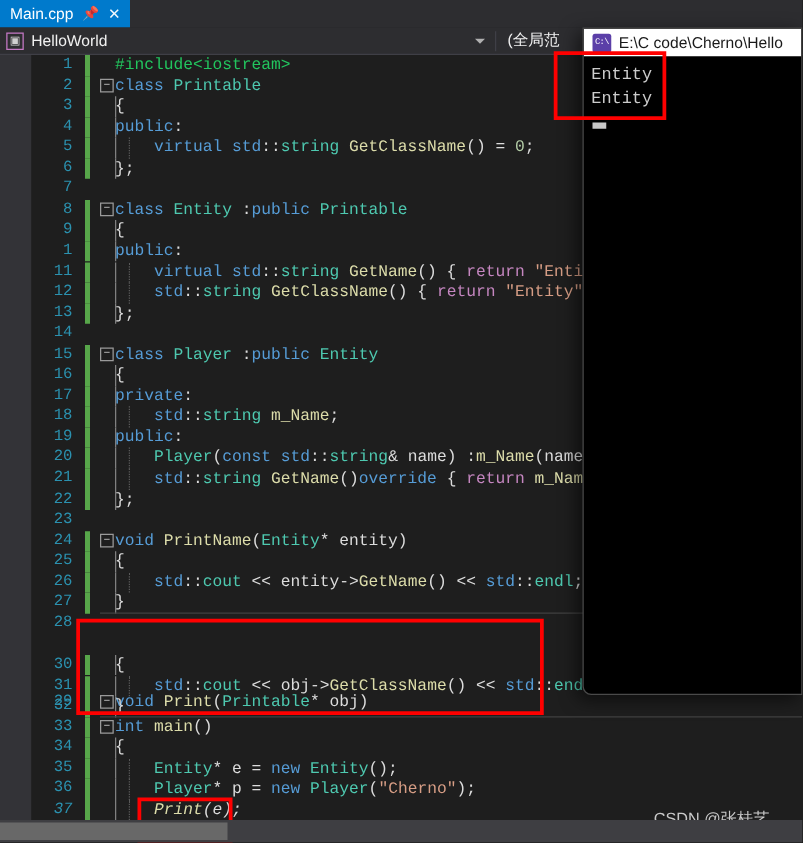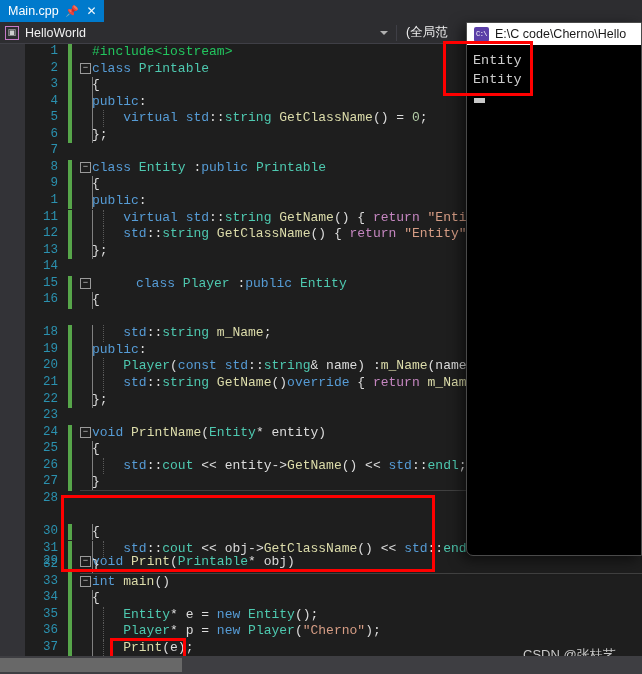--- a/index.html
+++ b/index.html
@@ -203,22 +203,23 @@
         <div class="line" style="top: 66.2px; position: absolute; left: 0px; width: 642px;"><span class="lineno">5</span><span class="changebar on"></span><span class="brace-line" style="left: 92px;"></span><span class="guide" style="left: 103px;"></span><span class="codetext" style="left: 92px;">    <span class="kw">virtual</span> <span class="kw">std</span>::<span class="type">string</span> <span class="fn">GetClassName</span>() = <span class="num">0</span>;</span></div>
         <div class="line" style="top: 82.75px; position: absolute; left: 0px; width: 642px;"><span class="lineno">6</span><span class="changebar on"></span><span class="brace-line" style="left: 92px;"></span><span class="codetext" style="left: 92px;">};</span></div>
         <div class="line" style="top: 99.3px; position: absolute; left: 0px; width: 642px;"><span class="lineno">7</span><span class="changebar"></span><span class="codetext" style="left: 92px;"></span></div>
         <div class="line" style="top: 115.85px; position: absolute; left: 0px; width: 642px;"><span class="lineno">8</span><span class="changebar on"></span><span class="glyph">−</span><span class="codetext" style="left: 92px;"><span class="kw">class</span> <span class="type">Entity</span> :<span class="kw">public</span> <span class="type">Printable</span></span></div>
         <div class="line" style="top: 132.4px; position: absolute; left: 0px; width: 642px;"><span class="lineno">9</span><span class="changebar on"></span><span class="brace-line" style="left: 92px;"></span><span class="codetext" style="left: 92px;">{</span></div>
         <div class="line" style="top: 148.95px; position: absolute; left: 0px; width: 642px;"><span class="lineno">1</span><span class="changebar on"></span><span class="brace-line" style="left: 92px;"></span><span class="codetext" style="left: 92px;"><span class="kw">public</span>:</span></div>
         <div class="line" style="top: 165.5px; position: absolute; left: 0px; width: 642px;"><span class="lineno">11</span><span class="changebar on"></span><span class="brace-line" style="left: 92px;"></span><span class="guide" style="left: 103px;"></span><span class="codetext" style="left: 92px;">    <span class="kw">virtual</span> <span class="kw">std</span>::<span class="type">string</span> <span class="fn">GetName</span>() { <span class="kw2">return</span> <span class="str">"Entity"</span>; }</span></div>
         <div class="line" style="top: 182.05px; position: absolute; left: 0px; width: 642px;"><span class="lineno">12</span><span class="changebar on"></span><span class="brace-line" style="left: 92px;"></span><span class="guide" style="left: 103px;"></span><span class="codetext" style="left: 92px;">    <span class="kw">std</span>::<span class="type">string</span> <span class="fn">GetClassName</span>() { <span class="kw2">return</span> <span class="str">"Entity"</span>; }</span></div>
         <div class="line" style="top: 198.6px; position: absolute; left: 0px; width: 642px;"><span class="lineno">13</span><span class="changebar on"></span><span class="brace-line" style="left: 92px;"></span><span class="codetext" style="left: 92px;">};</span></div>
         <div class="line" style="top: 215.15px; position: absolute; left: 0px; width: 642px;"><span class="lineno">14</span><span class="changebar"></span><span class="codetext" style="left: 92px;"></span></div>
-        <div class="line" style="top: 231.7px; position: absolute; left: 0px; width: 642px;"><span class="lineno">15</span><span class="changebar on"></span><span class="glyph">−</span><span class="codetext" style="left: 92px; margin-left: 44px;"><span class="kw">class</span> <span class="type">Player</span> :<span class="kw">public</span> <span class="type">Entity</span></span></div>
+        <div class="line" style="top: 231.7px; position: absolute; left: 0px; width: 642px;"><span class="lineno">15</span><span class="changebar on"></span><span class="glyph">−</span><span class="codetext" style="left: 92px;"><span class="kw">class</span> <span class="type">Player</span> :<span class="kw">public</span> <span class="type">Entity</span></span></div>
         <div class="line" style="top: 248.25px; position: absolute; left: 0px; width: 642px;"><span class="lineno">16</span><span class="changebar on"></span><span class="brace-line" style="left: 92px;"></span><span class="codetext" style="left: 92px;">{</span></div>
+        <div class="line" style="top: 264.8px; position: absolute; left: 0px; width: 642px;"><span class="lineno">17</span><span class="changebar on"></span><span class="brace-line" style="left: 92px;"></span><span class="codetext" style="left: 92px;"><span class="kw">private</span>:</span></div>
         <div class="line" style="top: 281.35px; position: absolute; left: 0px; width: 642px;"><span class="lineno">18</span><span class="changebar on"></span><span class="brace-line" style="left: 92px;"></span><span class="guide" style="left: 103px;"></span><span class="codetext" style="left: 92px;">    <span class="kw">std</span>::<span class="type">string</span> <span class="fn">m_Name</span>;</span></div>
         <div class="line" style="top: 297.9px; position: absolute; left: 0px; width: 642px;"><span class="lineno">19</span><span class="changebar on"></span><span class="brace-line" style="left: 92px;"></span><span class="codetext" style="left: 92px;"><span class="kw">public</span>:</span></div>
         <div class="line" style="top: 314.45px; position: absolute; left: 0px; width: 642px;"><span class="lineno">20</span><span class="changebar on"></span><span class="brace-line" style="left: 92px;"></span><span class="guide" style="left: 103px;"></span><span class="codetext" style="left: 92px;">    <span class="type">Player</span>(<span class="kw">const</span> <span class="kw">std</span>::<span class="type">string</span>&amp; <span class="var">name</span>) :<span class="fn">m_Name</span>(<span class="var">name</span>) {}</span></div>
         <div class="line" style="top: 331px; position: absolute; left: 0px; width: 642px;"><span class="lineno">21</span><span class="changebar on"></span><span class="brace-line" style="left: 92px;"></span><span class="guide" style="left: 103px;"></span><span class="codetext" style="left: 92px;">    <span class="kw">std</span>::<span class="type">string</span> <span class="fn">GetName</span>()<span class="kw">override</span> { <span class="kw2">return</span> <span class="fn">m_Name</span>; }</span></div>
         <div class="line" style="top: 347.55px; position: absolute; left: 0px; width: 594px;"><span class="lineno">22</span><span class="changebar on"></span><span class="brace-line" style="left: 92px;"></span><span class="codetext" style="left: 92px;">};</span></div>
         <div class="line" style="top: 364.1px; position: absolute; left: 0px; width: 642px;"><span class="lineno">23</span><span class="changebar"></span><span class="codetext" style="left: 92px;"></span></div>
         <div class="line" style="top: 380.65px; position: absolute; left: 0px; width: 642px;"><span class="lineno">24</span><span class="changebar on"></span><span class="glyph">−</span><span class="codetext" style="left: 92px;"><span class="kw">void</span> <span class="fn">PrintName</span>(<span class="type">Entity</span>* <span class="var">entity</span>)</span></div>
         <div class="line" style="top: 397.2px; position: absolute; left: 0px; width: 642px;"><span class="lineno">25</span><span class="changebar on"></span><span class="brace-line" style="left: 92px;"></span><span class="codetext" style="left: 92px;">{</span></div>
         <div class="line" style="top: 413.75px; position: absolute; left: 0px; width: 642px;"><span class="lineno">26</span><span class="changebar on"></span><span class="brace-line" style="left: 92px;"></span><span class="guide" style="left: 103px;"></span><span class="codetext" style="left: 92px;">    <span class="kw">std</span>::<span class="type">cout</span> &lt;&lt; <span class="var">entity</span>-&gt;<span class="fn">GetName</span>() &lt;&lt; <span class="kw">std</span>::<span class="type">endl</span>;</span></div>
         <div class="line" style="top: 430.3px; position: absolute; left: 0px; width: 642px; padding-left: 30px;"><span class="lineno">27</span><span class="changebar on"></span><span class="brace-line" style="left: 92px;"></span><span class="codetext" style="left: 92px;">}</span></div>
@@ -226,21 +227,21 @@
         <div class="line" style="top: 446.85px; position: absolute; left: 0px; width: 642px;"><span class="lineno">28</span><span class="changebar"></span><span class="codetext" style="left: 92px;"></span></div>
         <div class="line" style="top: 463.4px; position: absolute; left: 0px; width: 571px; margin-top: 47px;"><span class="lineno">29</span><span class="changebar on"></span><span class="glyph">−</span><span class="codetext" style="left: 92px;"><span class="kw">void</span> <span class="fn">Print</span>(<span class="type">Printable</span>* <span class="var">obj</span>)</span></div>
         <div class="line" style="top: 479.95px; position: absolute; left: 0px; width: 642px;"><span class="lineno">30</span><span class="changebar on"></span><span class="brace-line" style="left: 92px;"></span><span class="codetext" style="left: 92px;">{</span></div>
         <div class="line" style="top: 496.5px; position: absolute; left: 0px; width: 642px;"><span class="lineno">31</span><span class="changebar on"></span><span class="brace-line" style="left: 92px;"></span><span class="guide" style="left: 103px;"></span><span class="codetext" style="left: 92px;">    <span class="kw">std</span>::<span class="type">cout</span> &lt;&lt; <span class="var">obj</span>-&gt;<span class="fn">GetClassName</span>() &lt;&lt; <span class="kw">std</span>::<span class="type">endl</span>;</span></div>
         <div class="line" style="top: 513.05px; position: absolute; left: 0px; width: 642px;"><span class="lineno">32</span><span class="changebar on"></span><span class="brace-line" style="left: 92px;"></span><span class="codetext" style="left: 92px;">}</span></div>
         <div class="sepline" style="top: 528.6px;"></div>
         <div class="line" style="top: 529.6px; position: absolute; left: 0px; width: 642px;"><span class="lineno">33</span><span class="changebar on"></span><span class="glyph">−</span><span class="codetext" style="left: 92px;"><span class="kw">int</span> <span class="fn">main</span>()</span></div>
         <div class="line" style="top: 546.15px; position: absolute; left: 0px; width: 642px;"><span class="lineno">34</span><span class="changebar on"></span><span class="brace-line" style="left: 92px;"></span><span class="codetext" style="left: 92px;">{</span></div>
         <div class="line" style="top: 562.7px; position: absolute; left: 0px; width: 642px;"><span class="lineno">35</span><span class="changebar on"></span><span class="brace-line" style="left: 92px;"></span><span class="guide" style="left: 103px;"></span><span class="codetext" style="left: 92px;">    <span class="type">Entity</span>* <span class="var">e</span> = <span class="kw">new</span> <span class="type">Entity</span>();</span></div>
         <div class="line" style="top: 579.25px; position: absolute; left: 0px; width: 642px;"><span class="lineno">36</span><span class="changebar on"></span><span class="brace-line" style="left: 92px;"></span><span class="guide" style="left: 103px;"></span><span class="codetext" style="left: 92px;">    <span class="type">Player</span>* <span class="var">p</span> = <span class="kw">new</span> <span class="type">Player</span>(<span class="str">"Cherno"</span>);</span></div>
-        <div class="line" style="top: 595.8px; position: absolute; left: 0px; width: 564px;"><span class="lineno">37</span><span class="changebar on"></span><span class="brace-line" style="left: 92px;"></span><span class="guide" style="left: 103px;"></span><span class="codetext" style="left: 92px;">    <span class="fn">Print</span>(<span class="var">e</span>);</span></div>
+        <div class="line" style="top: 595.8px; position: absolute; left: 0px; width: 564px; font-style: italic;"><span class="lineno">37</span><span class="changebar on"></span><span class="brace-line" style="left: 92px;"></span><span class="guide" style="left: 103px;"></span><span class="codetext" style="left: 92px;">    <span class="fn">Print</span>(<span class="var">e</span>);</span></div>
       </div>
   </div>
 
   <div class="console">
     <div class="console-title">
       <span class="app-icon">C:\</span>
       <span class="path">E:\C code\Cherno\Hello</span>
     </div>
     <div class="console-body">
       <div>Entity</div>

